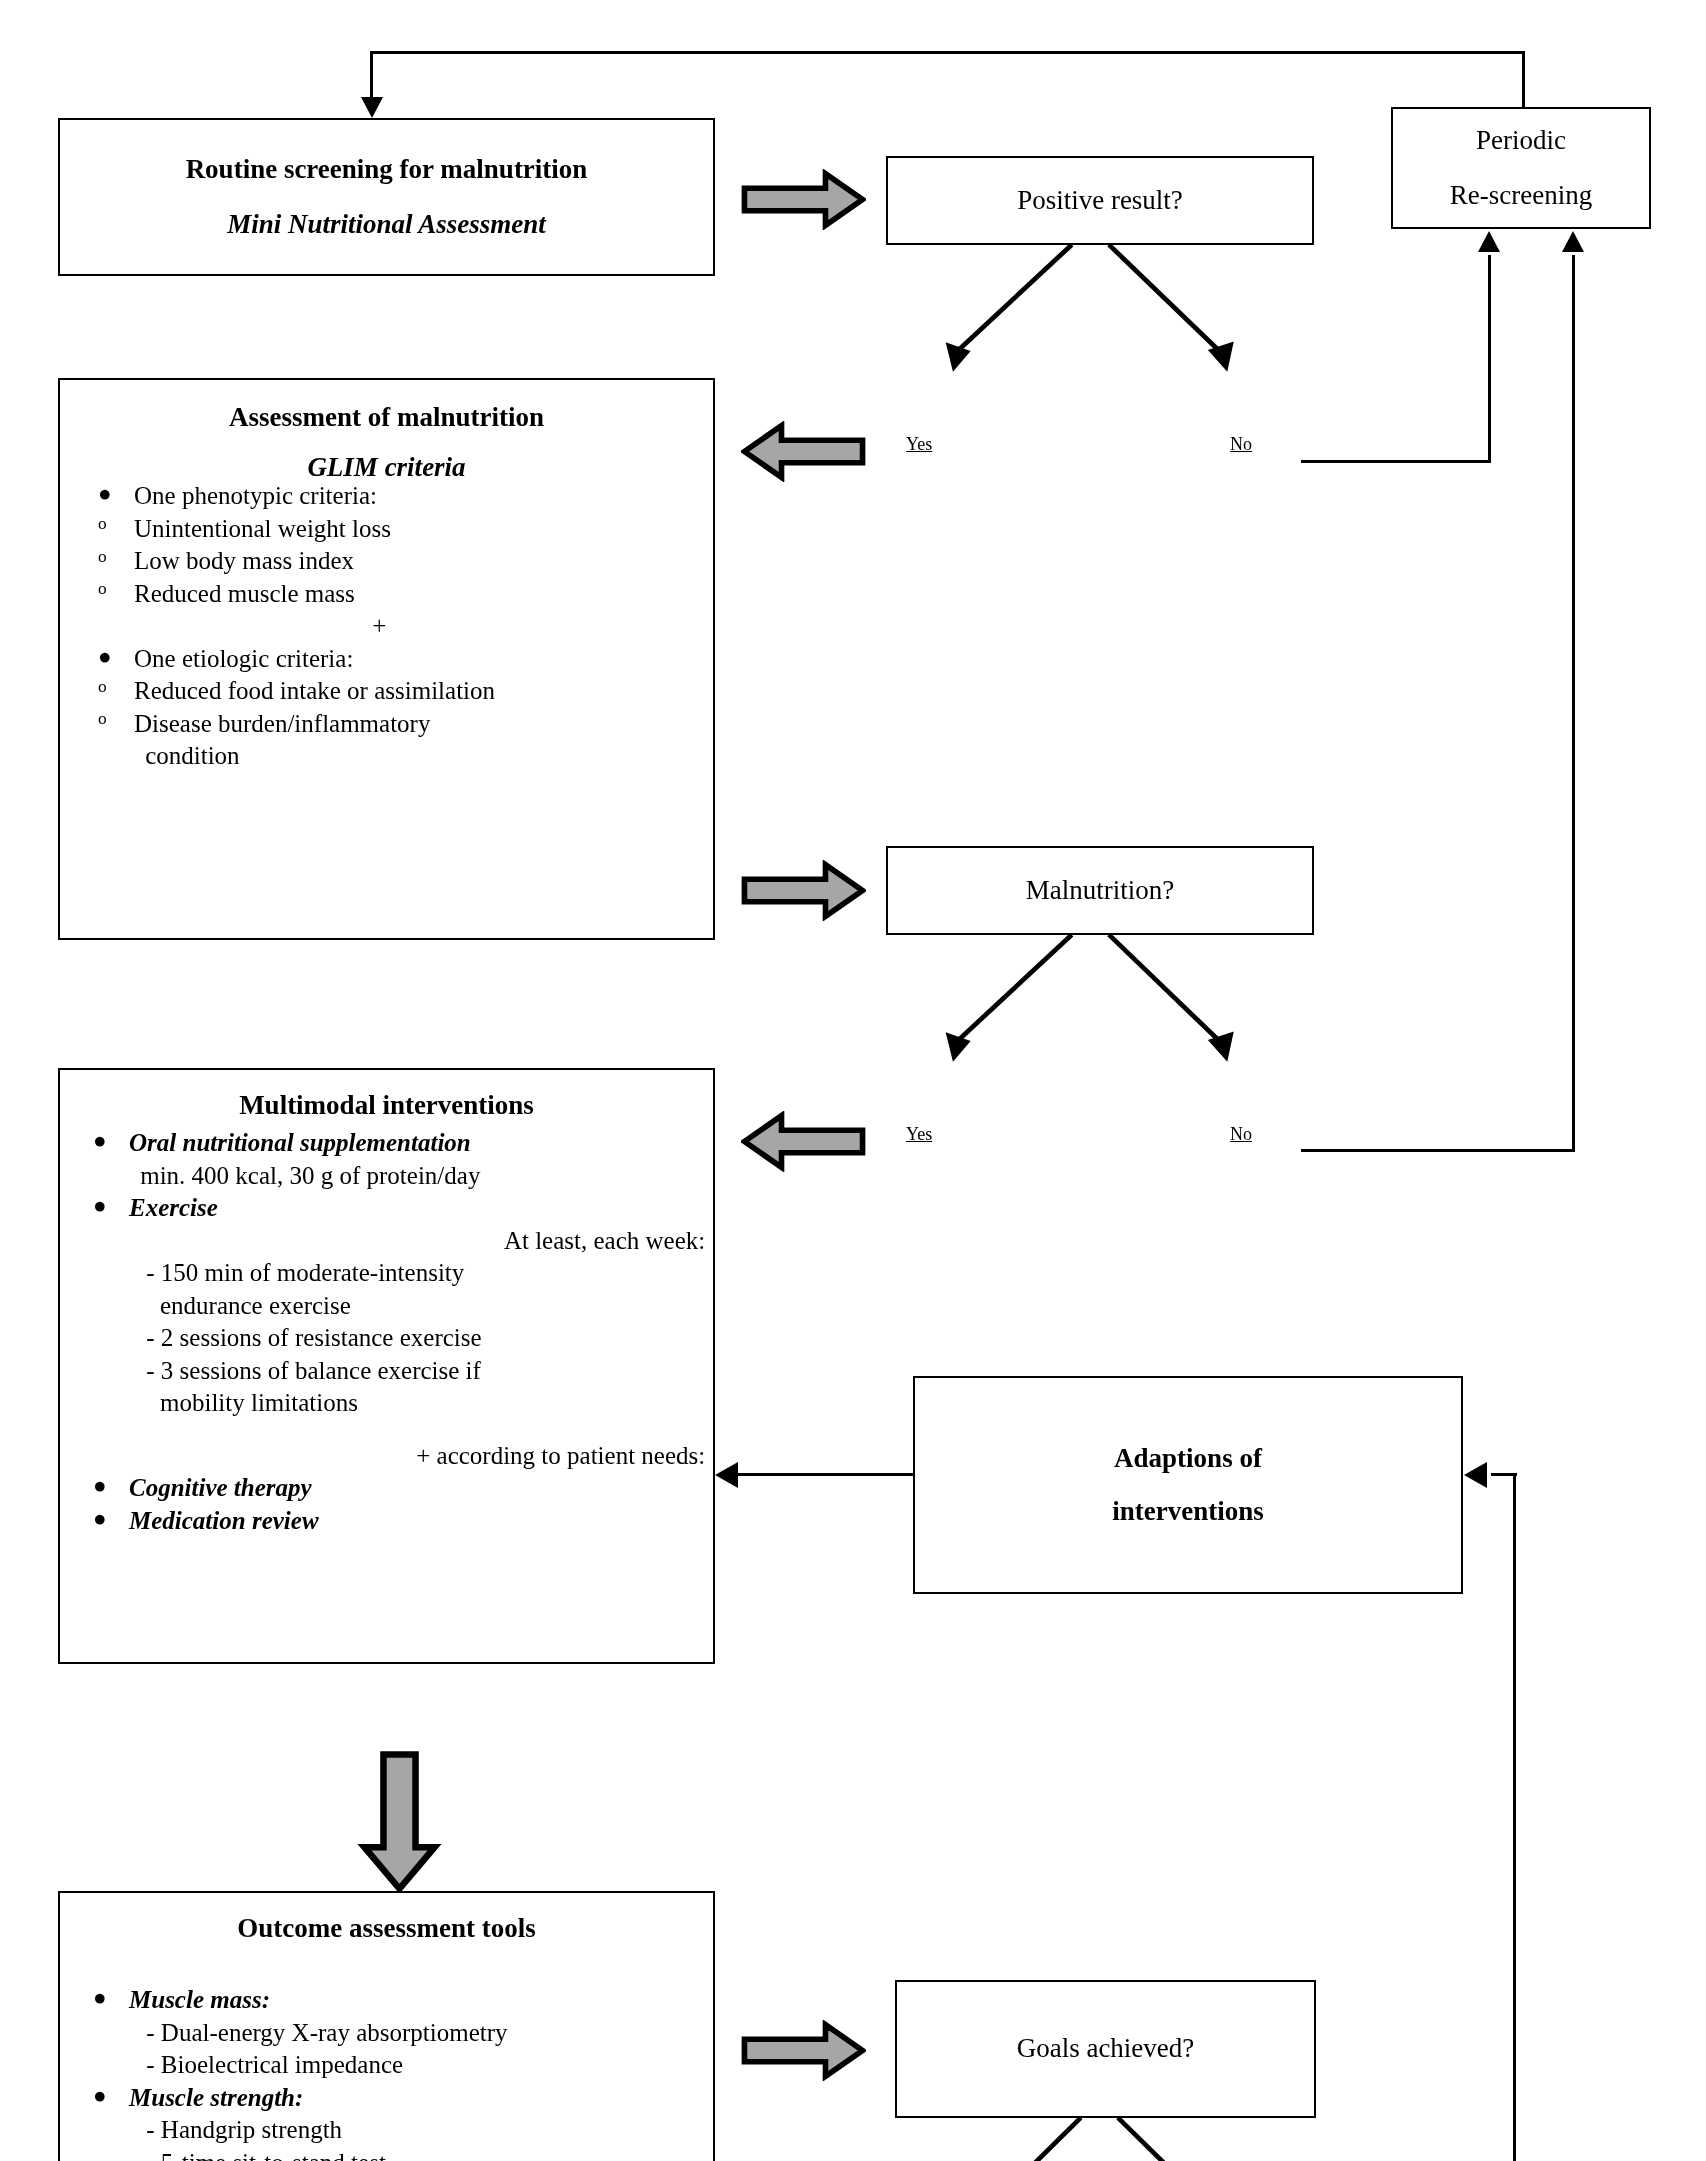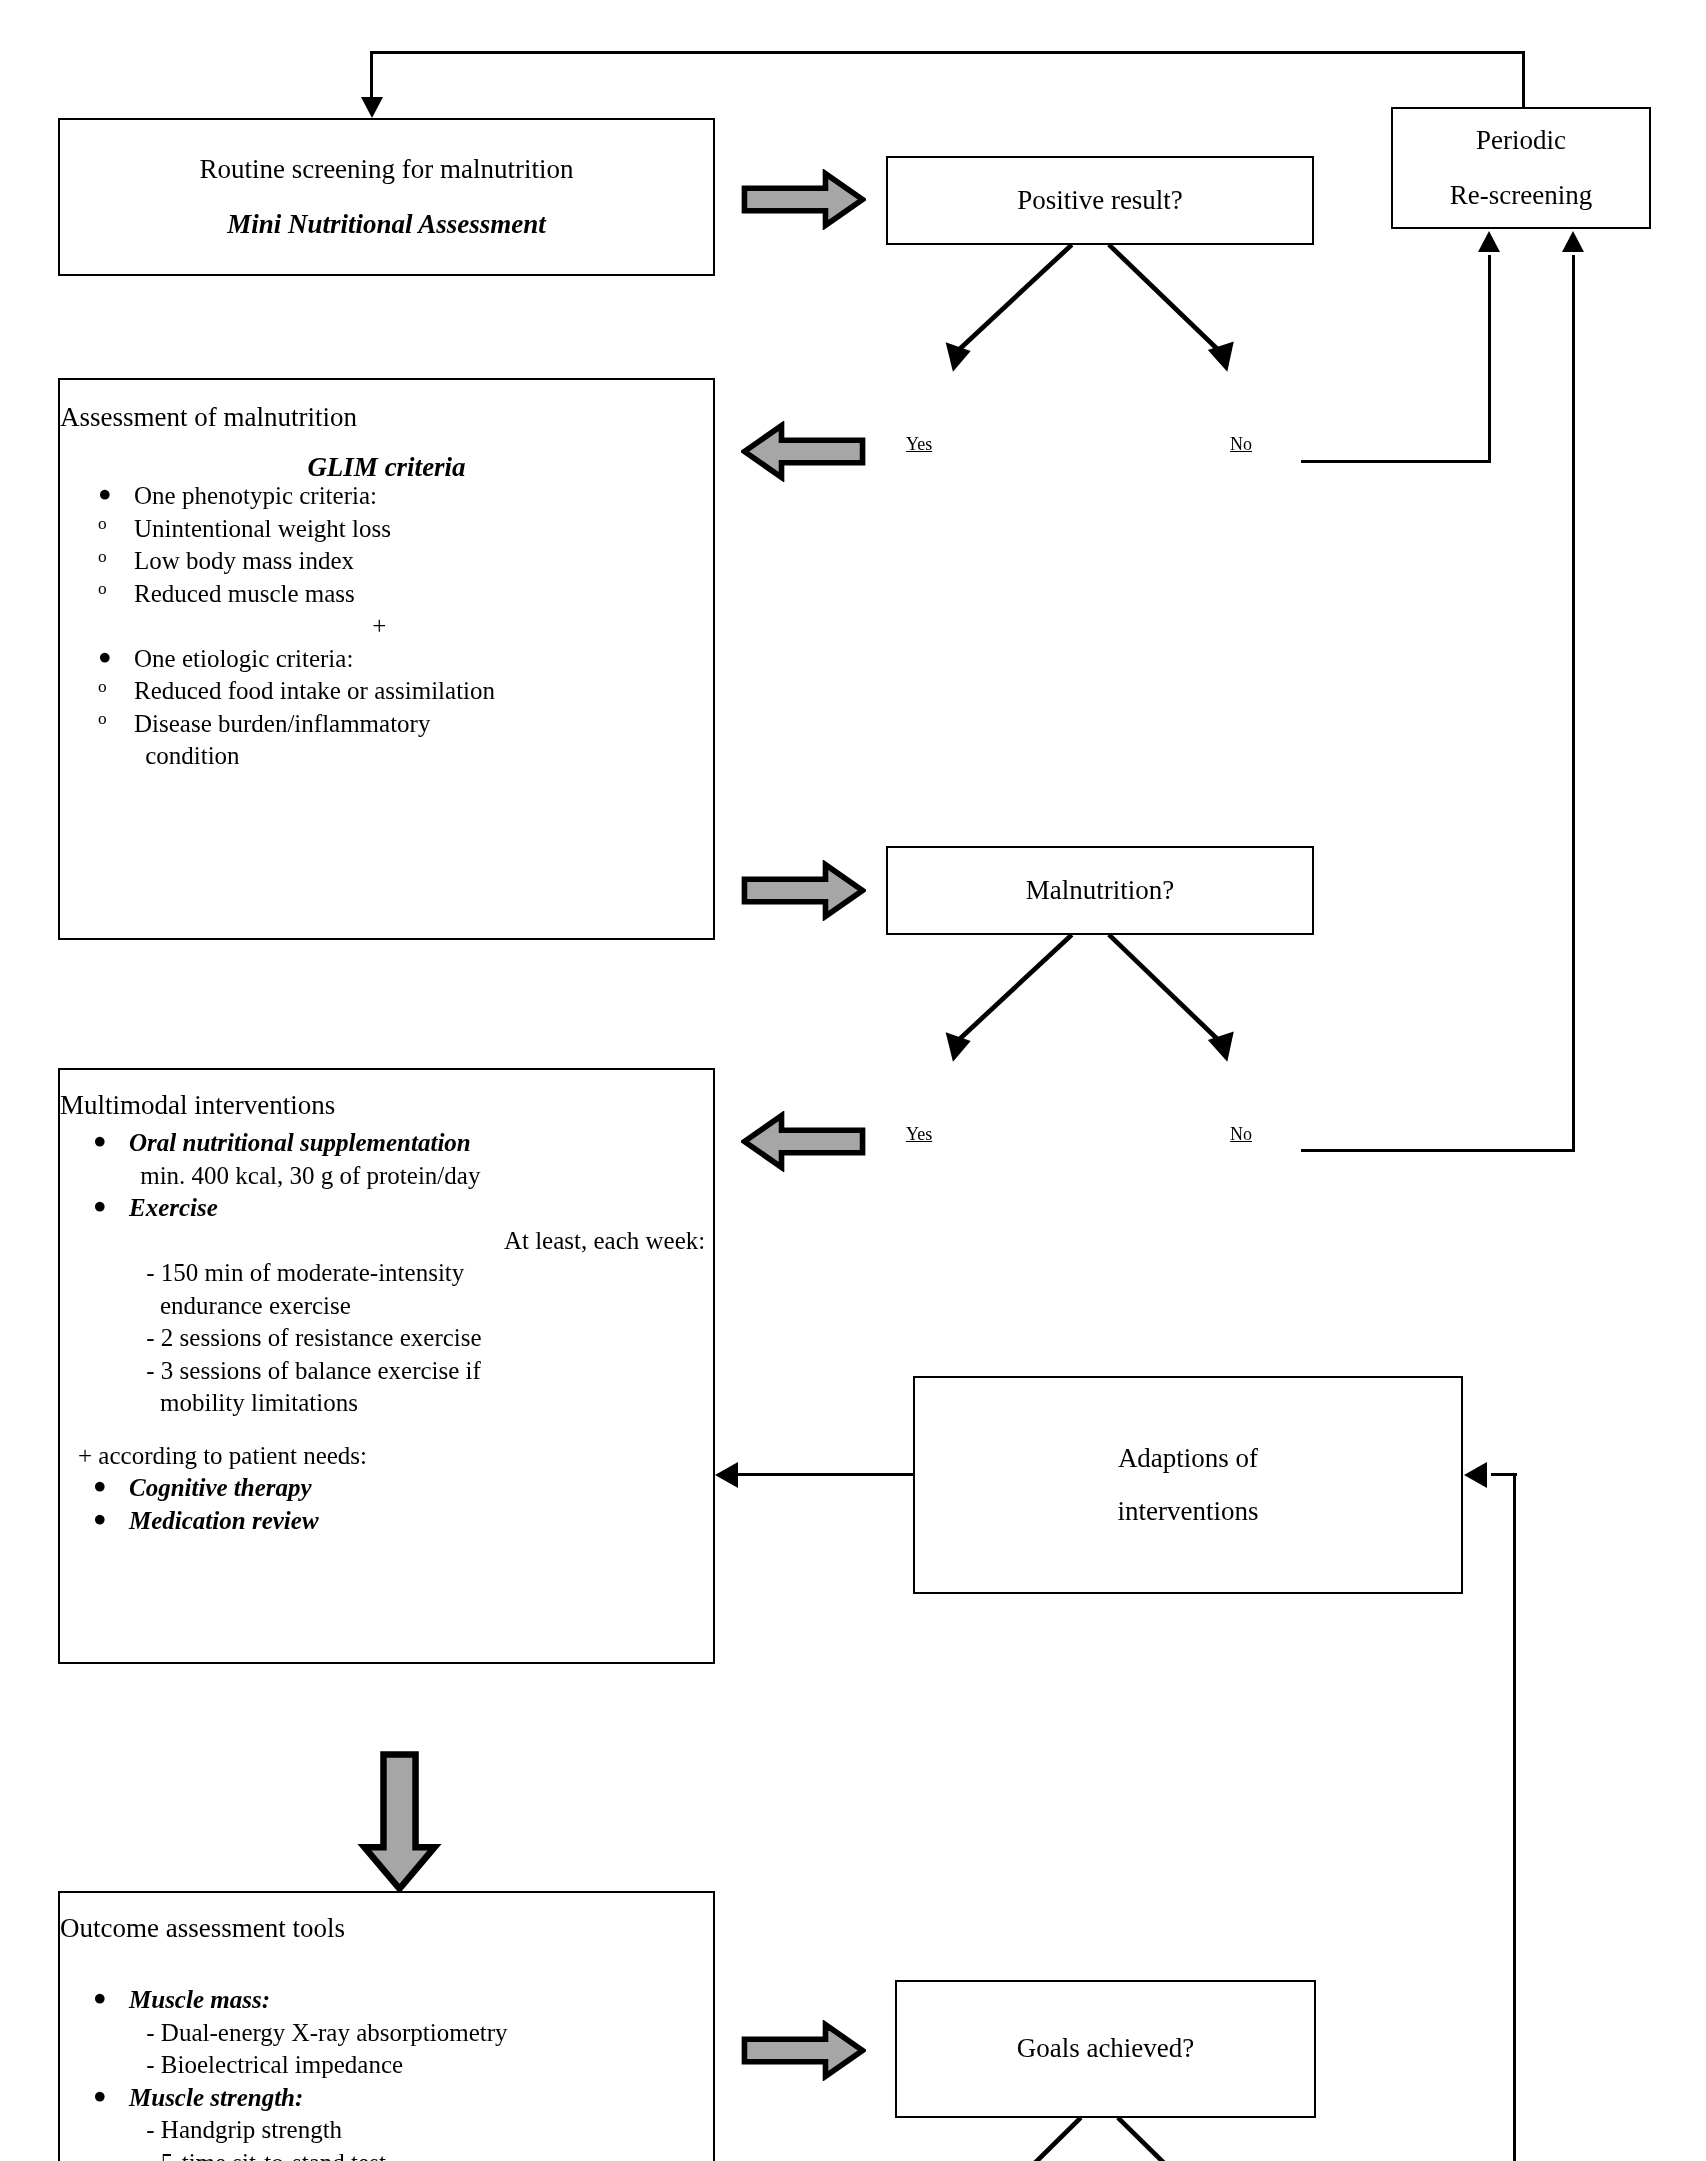--- a/index.html
+++ b/index.html
@@ -3,21 +3,21 @@
 <meta charset="utf-8">
 <title>Malnutrition Care Pathway Flowchart</title>
 <style>
   html,body{margin:0;padding:0;background:#ffffff;}
   body{font-family:"Liberation Serif","DejaVu Serif",serif;color:#000;}
   #canvas{position:relative;width:1707px;height:2522px;background:#fff;overflow:hidden;}
 
   .box{position:absolute;border:2.6px solid #000;background:#fff;box-sizing:border-box;}
   .bx-center{display:flex;flex-direction:column;align-items:center;justify-content:center;}
 
-  .title{font-weight:normal;text-align:left;font-size:27px;line-height:1.25;}
+  .title{font-weight:bold;text-align:center;font-size:27px;line-height:1.25;}
   .subtitle-ital{font-style:italic;font-weight:bold;text-align:center;font-size:27px;line-height:1.25;}
   .decision-label{font-size:27px;text-align:center;line-height:1.45;}
 
   .liststack{position:absolute;left:0;right:0;}
   .li{position:relative;font-size:25px;line-height:1.30;white-space:nowrap;}
   .li .bullet{position:absolute;left:-36px;top:-0.9px;font-size:22.5px;}
   .li .hollow{position:absolute;left:-36px;top:0.9px;font-size:17.3px;}
   .ital{font-style:italic;font-weight:bold;}
 
   
@@ -130,21 +130,21 @@
         <div class="li"><span class="bullet">●</span><span class="ital">Oral nutritional supplementation</span></div>
         <div class="li" style="padding-left: 11.2px;"><span>min. 400 kcal, 30 g of protein/day</span></div>
         <div class="li"><span class="bullet">●</span><span class="ital">Exercise</span></div>
         <div class="li" style="padding-left: 11.2px; text-align: right;"><span>At least, each week:</span></div>
         <div class="li" style="padding-left: 17.3px;"><span>- 150 min of moderate-intensity</span></div>
         <div class="li" style="padding-left: 31px;"><span>endurance exercise</span></div>
         <div class="li" style="padding-left: 17.3px;"><span>- 2 sessions of resistance exercise</span></div>
         <div class="li" style="padding-left: 17.3px;"><span>- 3 sessions of balance exercise if</span></div>
         <div class="li" style="padding-left: 31px;"><span>mobility limitations</span></div>
         <div class="li" style="height: 20px;"><span></span></div>
-        <div class="li" style="margin-left: -51px;"><span>+ according to patient needs:</span></div>
+        <div class="li" style="margin-left: -51px; text-align: right;"><span>+ according to patient needs:</span></div>
         <div class="li"><span class="bullet">●</span><span class="ital">Cognitive therapy</span></div>
         <div class="li"><span class="bullet">●</span><span class="ital">Medication review</span></div>
       </div>
   </div>
 
   <svg class="gray-arrow-down" style="left:354px;top:1751px;" width="91" height="143" viewBox="0 0 210 330">
     <polygon points="68,8 142,8 142,222 186,222 105,318 24,222 68,222" fill="#A6A6A6" stroke="#000" stroke-width="15" stroke-linejoin="miter"></polygon>
   </svg>
 
   <div class="box bx-center" style="left:913px;top:1376px;width:550px;height:218px;">

